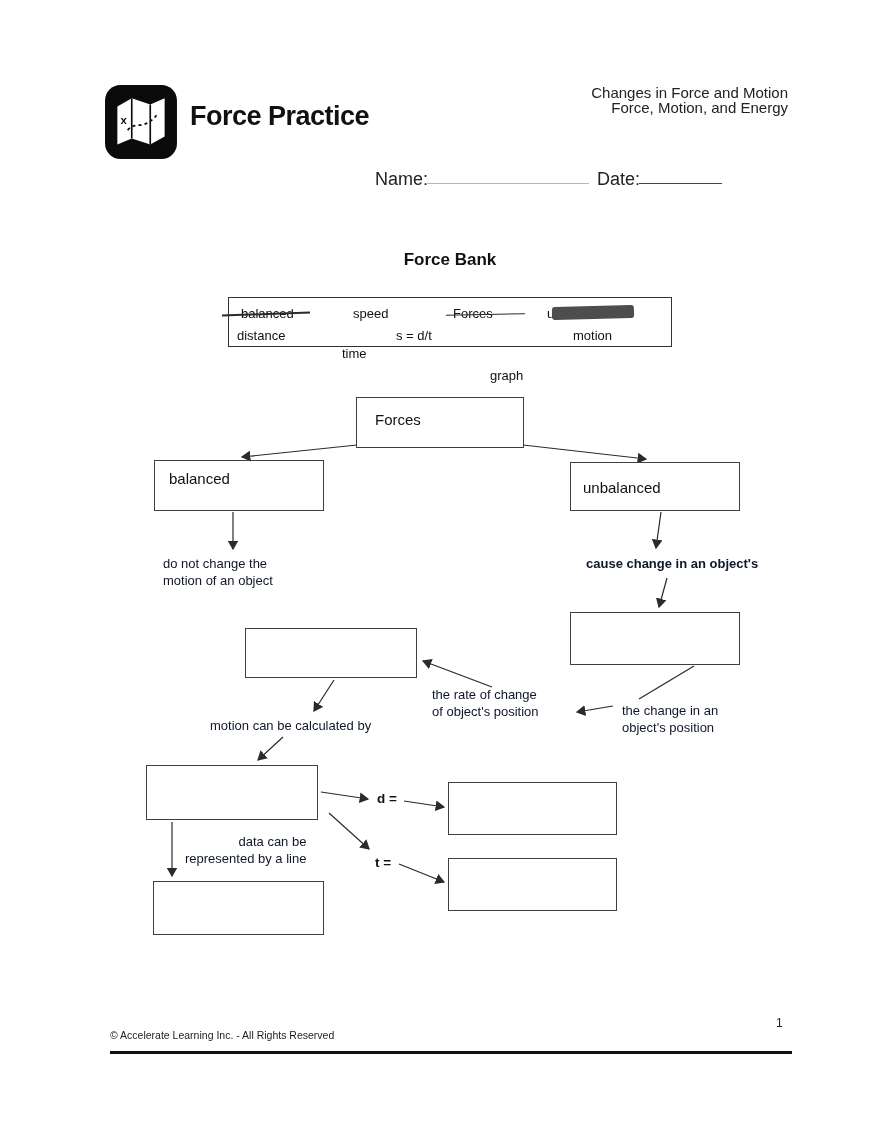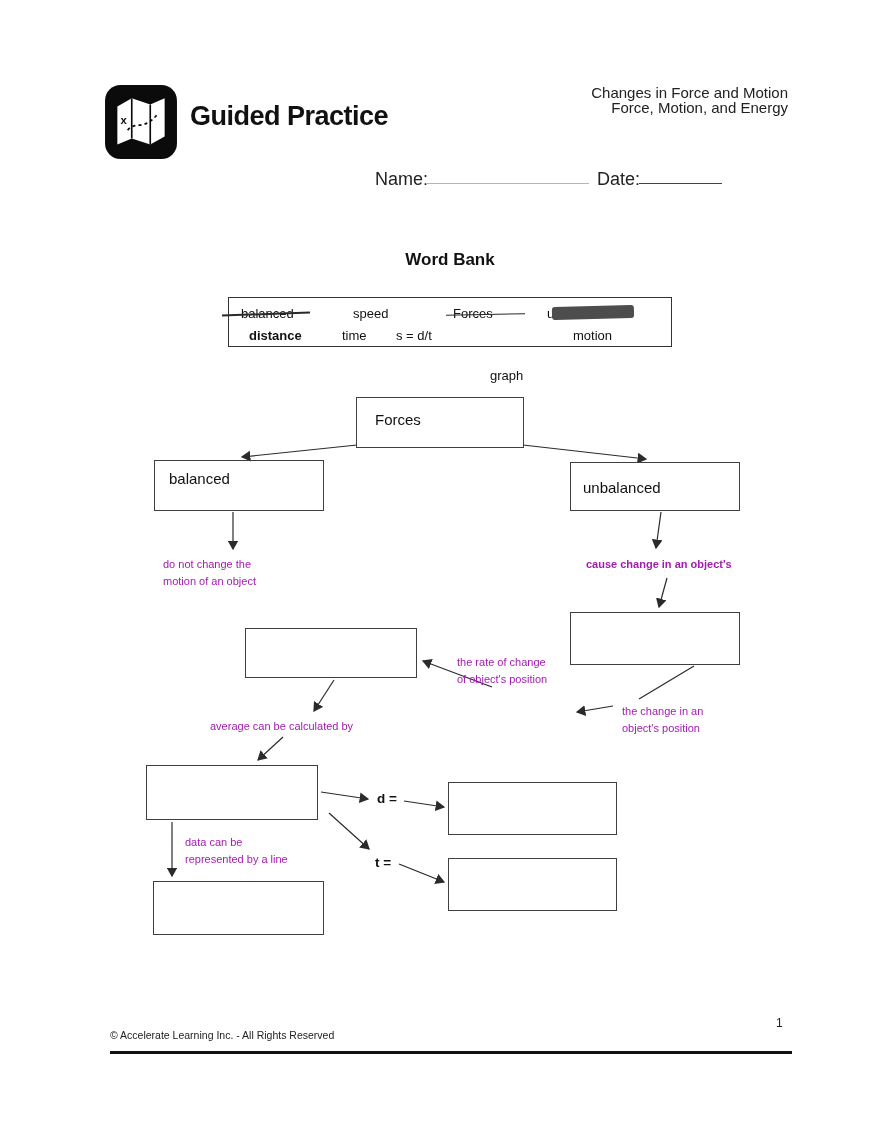--- a/index.html
+++ b/index.html
@@ -22,64 +22,64 @@
   .fill-line { position:absolute; height:15px; }
   .wb-title { position:absolute; left:228px; top:250px; width:444px;
     text-align:center; font-size:17px; font-weight:700; color:#111; }
   .wb-box { position:absolute; left:228px; top:297px; width:444px; height:50px;
     border:1px solid #333; background:#fff; }
   .wb-term { position:absolute; font-size:13px; color:#111; white-space:nowrap; }
   .strike { position:absolute; border-top:2px solid #2a2a2a; }
   .scribble { position:absolute; background:#4d4d4d; border-radius:3px; }
   .cbox { position:absolute; border:1.3px solid #3f3f3f; background:transparent;
     font-size:15px; color:#111; }
-  .caption { position:absolute; font-size:11px; line-height:16.5px;
-    white-space:pre-line; color:#a21caf; }
+  .caption { position:absolute; font-size:13px; line-height:16.5px;
+    white-space:pre-line; color:#0f172a; }
   .eq-label { position:absolute; font-size:13.5px; font-weight:600; color:#111; }
   .footer-copy { position:absolute; left:110px; top:1029px; font-size:10.5px; color:#222; }
   .footer-page { position:absolute; left:776px; top:1016px; font-size:12px; color:#222; }
   .footer-rule { position:absolute; left:110px; top:1051px; width:682px; height:2.5px; background:#111; }
   svg.connectors { position:absolute; left:0; top:0; pointer-events:none; }
 </style>
 </head>
 <body>
 
 <div class="abs" style="left:105px; top:85px; width:72px; height:74px;">
   <svg width="72" height="74" viewBox="0 0 70 72" xmlns="http://www.w3.org/2000/svg">
     <rect x="0" y="0" width="70" height="72" rx="15" fill="#0b0b0b"></rect>
     <path d="M12 21 L26 13 L44 19 L58 13 L58 50 L44 58 L26 52 L12 58 Z" fill="#ffffff"></path>
     <line x1="26" y1="13" x2="26" y2="52" stroke="#0b0b0b" stroke-width="1.6"></line>
     <line x1="44" y1="19" x2="44" y2="58" stroke="#0b0b0b" stroke-width="1.6"></line>
     <text x="15" y="38" font-size="11" font-weight="bold" fill="#0b0b0b" font-family="Liberation Sans, sans-serif">x</text>
     <path d="M22 44 C30 34 38 46 52 27" fill="none" stroke="#0b0b0b" stroke-width="1.6" stroke-dasharray="3 3"></path>
   </svg>
 </div>
 
-<div class="page-title">Guided Practice</div>
+<div class="page-title">Force Practice</div>
 
 <div class="topic">
   <div>Changes in Force and Motion</div>
   <div>Force, Motion, and Energy</div>
 </div>
 
 <span class="label13" style="left:375px; top:169px;">Name:</span>
 <span class="fill-line" style="left:427px; top:169px; width:162px; border-bottom:1.3px solid #b5b5b5;"></span>
 <span class="label13" style="left:597px; top:169px;">Date:</span>
 <span class="fill-line" style="left:639px; top:169px; width:83px; border-bottom:1.6px solid #444;"></span>
 
-<div class="wb-title">Word Bank</div>
+<div class="wb-title">Force Bank</div>
 
 <div class="wb-box">
   <span class="wb-term" style="left:12px;  top:8px;">balanced</span>
   <span class="wb-term" style="left:124px; top:8px;">speed</span>
   <span class="wb-term" style="left:224px; top:8px;">Forces</span>
   <span class="wb-term" style="left:318px; top:8px;">u</span>
 
-  <span class="wb-term" style="left:20px;  top:30px;font-weight:bold;">distance</span>
-  <span class="wb-term" style="left:113px; top:30px;">time</span>
+  <span class="wb-term" style="left:8px;  top:30px;">distance</span>
+  <span class="wb-term" style="left:113px; top:48px;">time</span>
   <span class="wb-term" style="left:167px; top:30px;">s = d/t</span>
   <span class="wb-term" style="left:261px; top:30px;margin-top:40px;">graph</span>
   <span class="wb-term" style="left:344px; top:30px;">motion</span>
 
   <span class="strike" style="left:-7px; top:15px; width:88px; transform:rotate(-2deg);"></span>
   <span class="strike" style="left:217px; top:16px; width:79px; border-top-width:1.6px; transform:rotate(-1deg);"></span>
   <span class="scribble" style="left:323px; top:8px; width:82px; height:13px; transform:rotate(-1.5deg);"></span>
 </div>
 
 <svg class="connectors" width="874" height="1136" viewBox="0 0 874 1136">
@@ -121,38 +121,38 @@
 
 <div class="caption" style="left:163px; top:556px;">do not change the
 motion of an object</div>
 
 <div class="caption" style="left:586px; top:556px;font-weight:bold;">cause change in an object's</div>
 
 <div class="cbox" style="left:570px; top:612px; width:170px; height:53px;"></div>
 
 <div class="cbox" style="left:245px; top:628px; width:172px; height:50px;"></div>
 
-<div class="caption" style="left:432px; top:654px;margin-left:25px;">the rate of change
+<div class="caption" style="left:432px; top:687px;">the rate of change
 of object's position</div>
 
 <div class="caption" style="left:622px; top:703px;">the change in an
 object's position</div>
 
-<div class="caption" style="left:210px; top:718px;">average can be calculated by</div>
+<div class="caption" style="left:210px; top:718px;">motion can be calculated by</div>
 
 <div class="cbox" style="left:146px; top:765px; width:172px; height:55px;"></div>
 
 <span class="eq-label" style="left:377px; top:791px;">d =</span>
 
 <div class="cbox" style="left:448px; top:782px; width:169px; height:53px;"></div>
 
 <span class="eq-label" style="left:375px; top:855px;">t =</span>
 
 <div class="cbox" style="left:448px; top:858px; width:169px; height:53px;"></div>
 
-<div class="caption" style="left:185px; top:834px;">data can be
+<div class="caption" style="left:185px; top:834px;text-align:right;">data can be
 represented by a line</div>
 
 <div class="cbox" style="left:153px; top:881px; width:171px; height:54px;"></div>
 
 <div class="footer-copy">© Accelerate Learning Inc. - All Rights Reserved</div>
 <div class="footer-page">1</div>
 <div class="footer-rule"></div>
 
 </body></html>

